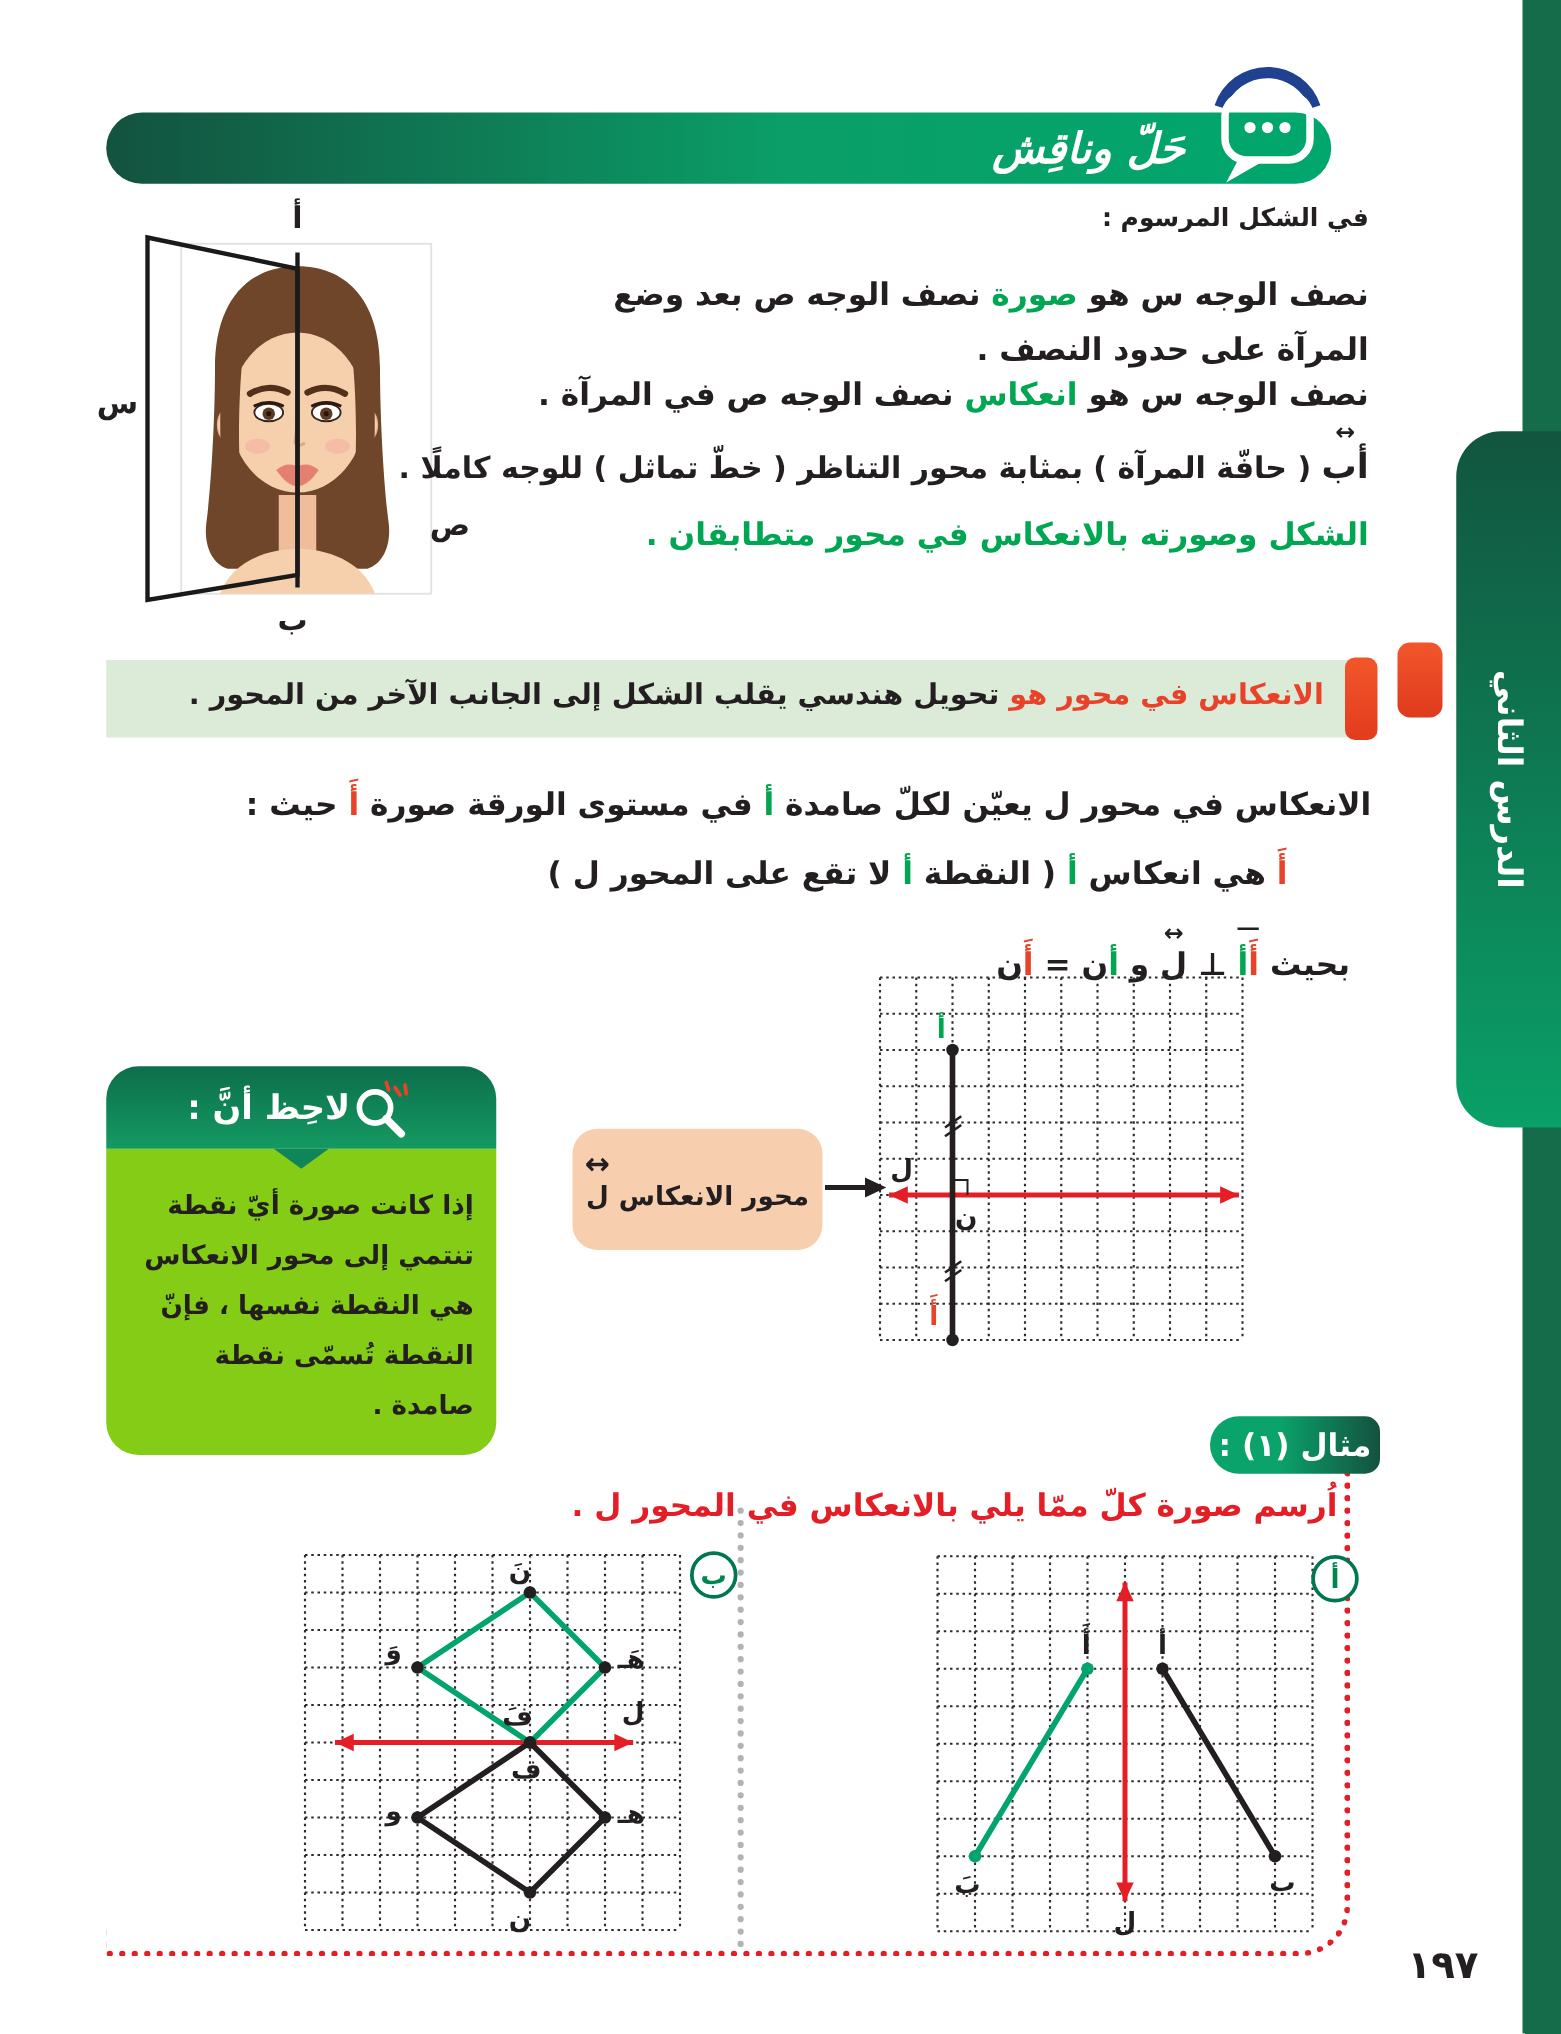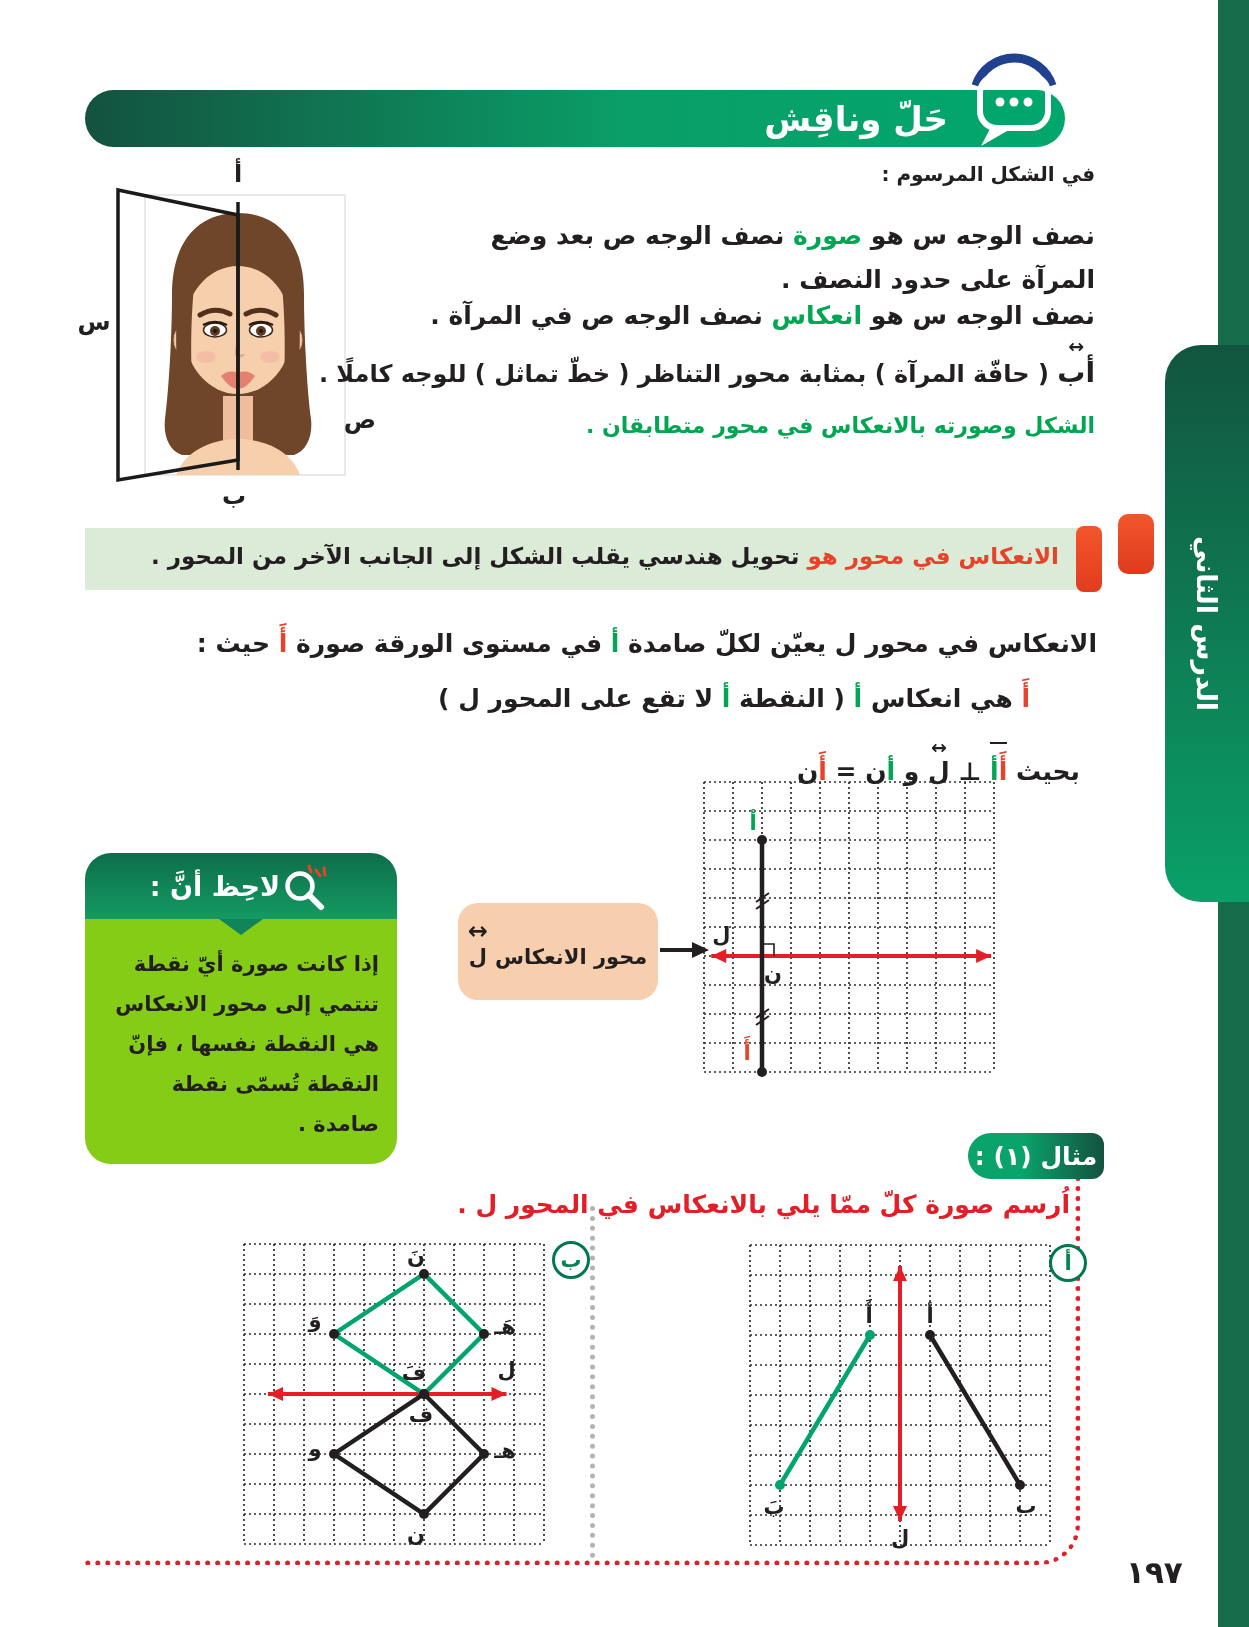--- a/index.html
+++ b/index.html
@@ -5,21 +5,21 @@
   html,body{margin:0;padding:0;background:#fff;}
   .page{position:relative;width:1249px;height:1627px;background:#fff;overflow:hidden;
         font-family:"DejaVu Sans",sans-serif;direction:rtl;}
   .abs{position:absolute;}
   .t{position:absolute;color:#231f20;font-weight:bold;white-space:nowrap;font-size:24px;}
   .grn{color:#00a651;}
   .red{color:#e8432a;}
   
   .hdr-pill{left:85px;top:90px;width:980px;height:57px;border-radius:29px;
             background:linear-gradient(90deg,#13523f 0%,#0b9e68 55%,#00a76d 100%);}
-  .hdr-title{right:301px;top:99px;font-size:34px;color:#fff;z-index:3;}
+  .hdr-title{right:301px;top:99px;font-size:34px;color:#fff;z-index:3;font-style:italic;}
   
   .defbox{left:85px;top:528px;width:997px;height:62px;background:#dcebd8;}
   .def-accent{left:1076px;top:526px;width:26px;height:66px;border-radius:8px;
               background:linear-gradient(180deg,#f3562b,#e23c1e);z-index:2;}
   .deftext{right:190px;top:543px;font-size:23px;}
   
   .arrow-over{position:relative;display:inline-block;}
   .arrow-over .aro{position:absolute;top:-19px;left:50%;transform:translateX(-50%);
                    font-size:19px;line-height:1;color:#231f20;font-weight:bold;}
   .over{display:inline-block;border-top:2.5px solid #231f20;padding-top:14px;line-height:1.15;}
@@ -131,21 +131,21 @@
   </div>
 
   <div class="t" style="right:154px;top:301px;font-size:25px;">
     <span>نصف الوجه  س  هو </span><span class="grn">انعكاس</span><span> نصف الوجه  ص  في المرآة .</span>
   </div>
 
   <div class="t" style="right:154px;top:356px;font-size:24px;">
     <span class="arrow-over"><span class="aro">↔</span><span style="font-size:28px;">أب</span></span><span> ( حافّة المرآة ) بمثابة محور التناظر ( خطّ تماثل ) للوجه كاملًا .</span>
   </div>
 
-  <div class="t grn" style="right:154px;top:413px;font-size:22px;color:#00a651;">الشكل وصورته بالانعكاس في محور متطابقان .</div>
+  <div class="t grn" style="right:154px;top:413px;font-size:25px;color:#00a651;">الشكل وصورته بالانعكاس في محور متطابقان .</div>
 
 
   <div class="abs defbox"></div>
   <div class="abs def-accent"></div>
   <div class="t deftext">
     <span class="red">الانعكاس في محور هو </span><span>تحويل هندسي يقلب الشكل إلى الجانب الآخر من المحور .</span>
   </div>
 
   <div class="t" style="right:152px;top:629px;font-size:25px;">
     <span>الانعكاس في محور  ل  يعيّن لكلّ صامدة </span><span class="grn">أ</span><span> في مستوى الورقة صورة </span><span class="red">أَ</span><span> حيث :</span>

